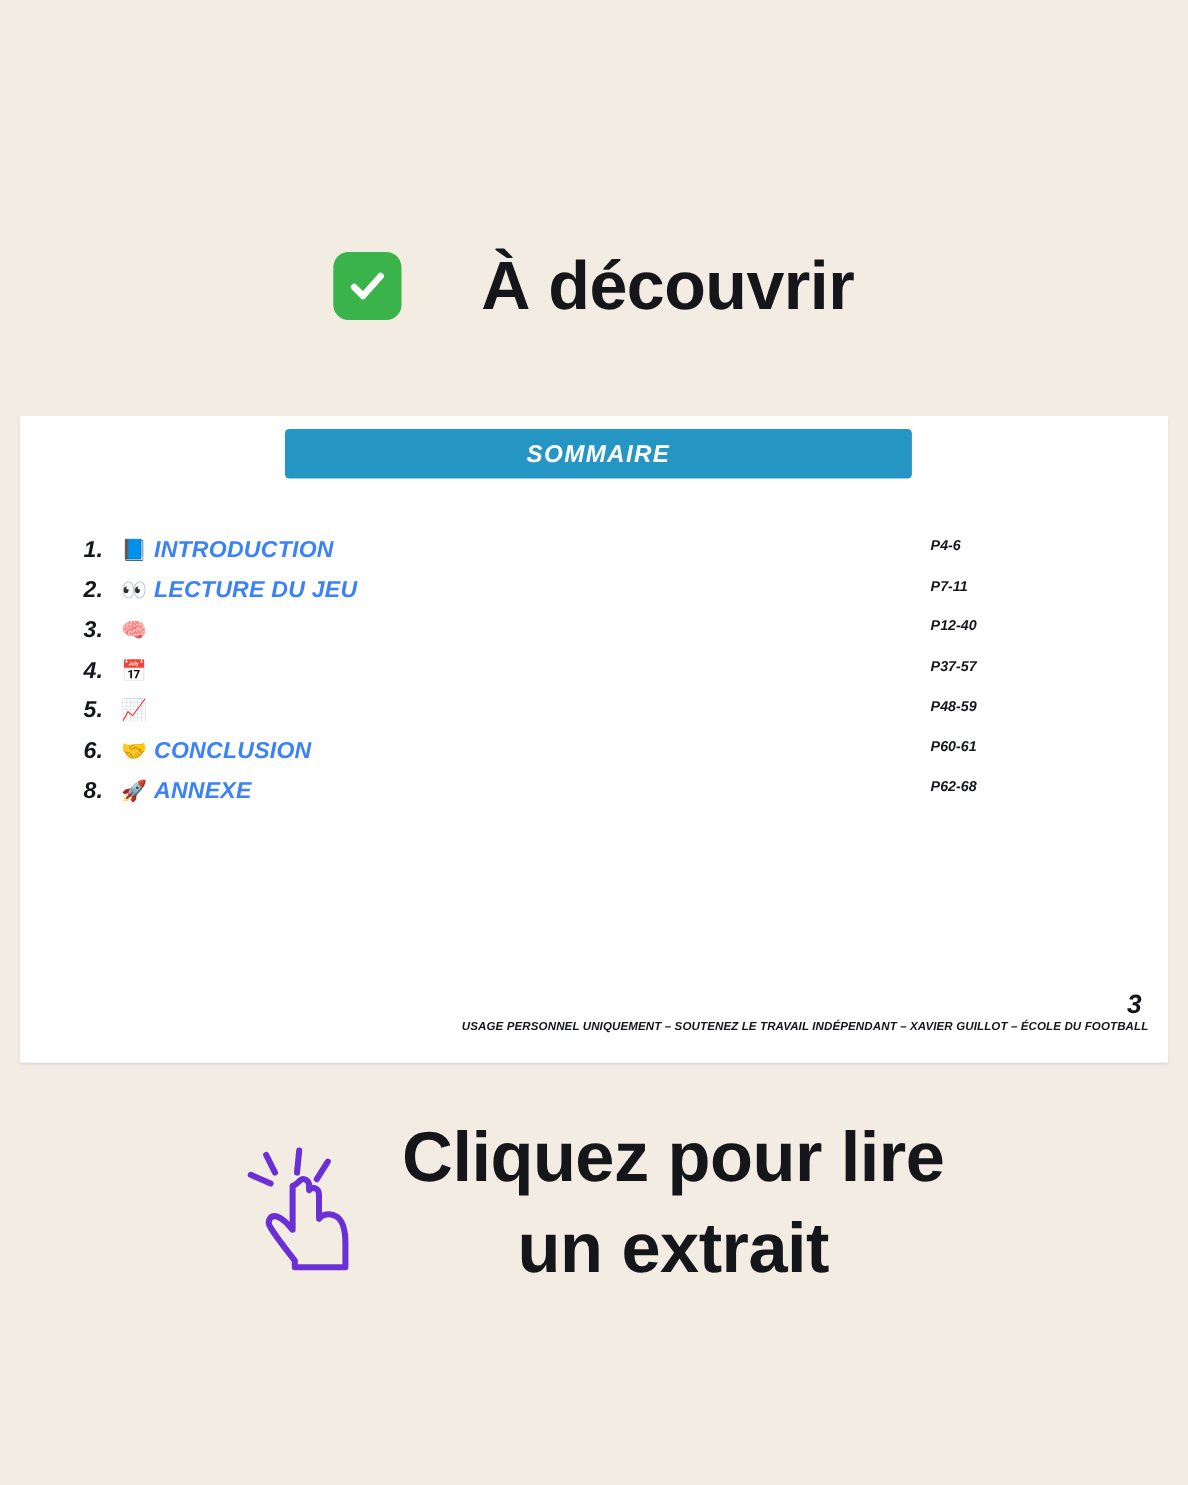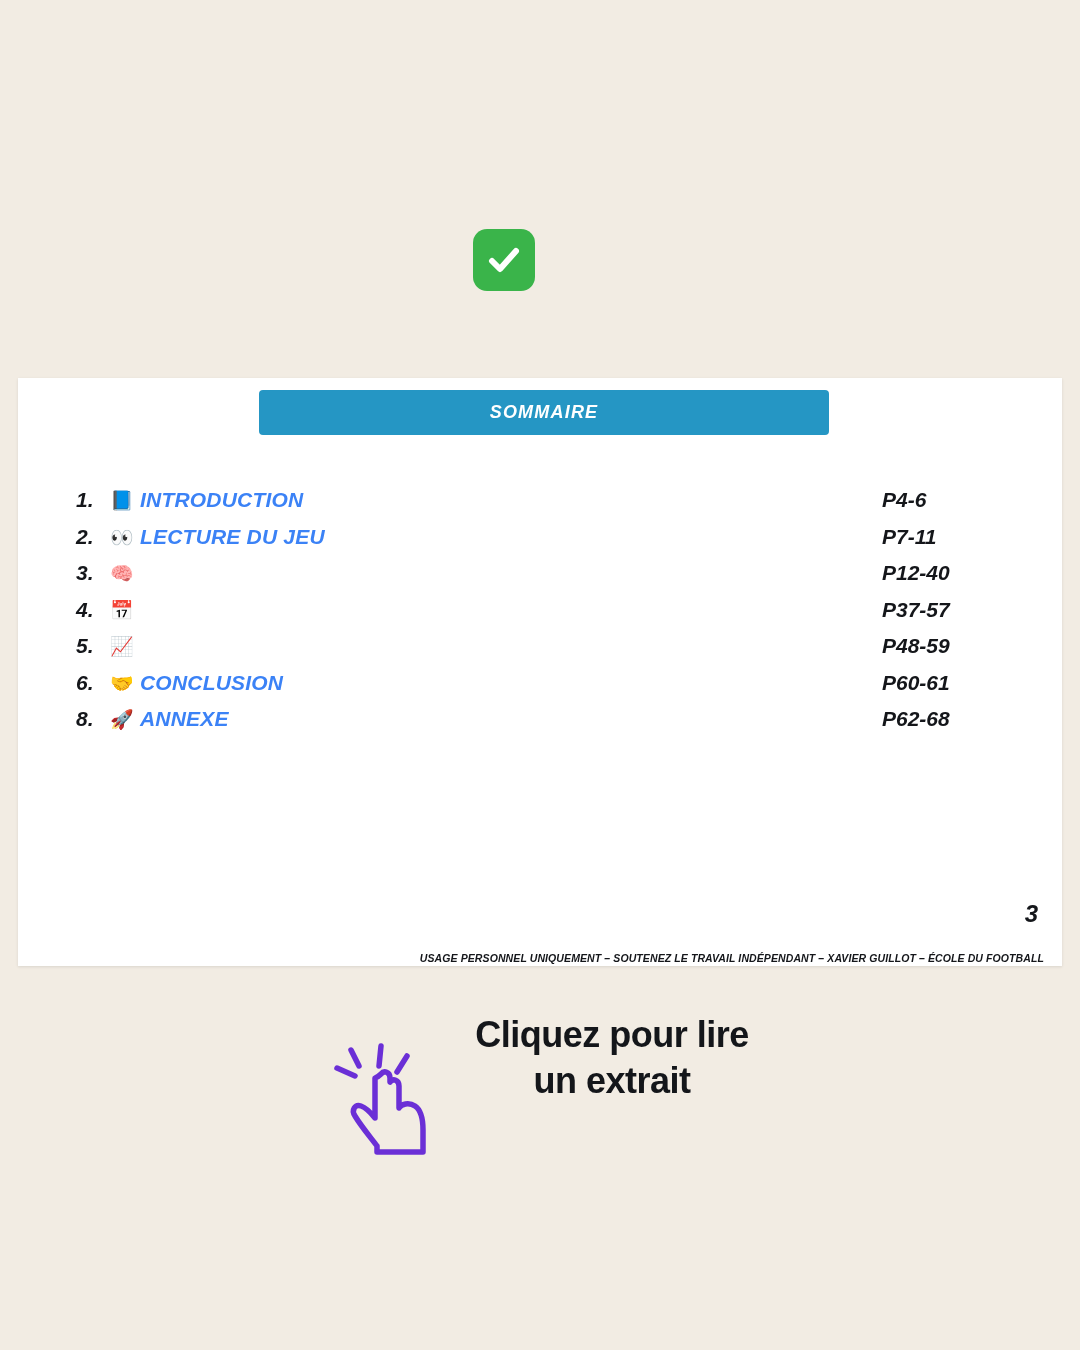--- a/index.html
+++ b/index.html
@@ -66,21 +66,21 @@
     width: 570px;
     height: 45px;
     background: #2596c4;
     border-radius: 4px;
     display: flex;
     align-items: center;
     justify-content: center;
   }
   .sommaire-bar span {
     color: #ffffff;
-    font-size: 18px;
+    font-size: 22px;
     font-weight: bold;
     font-style: italic;
     letter-spacing: 1.2px;
   }
 
   .toc {
     position: absolute;
     top: 110px;
     left: 58px;
     width: 960px;
@@ -108,46 +108,45 @@
   .toc-label {
     font-size: 21px;
     font-weight: bold;
     font-style: italic;
     color: #3b82f6;
     letter-spacing: 0.2px;
   }
   .toc-pages {
     position: absolute;
     left: 770px;
-    font-size: 21px;
-    font-weight: bold;
-    font-style: italic;
-    color: #14161a;
-    margin-left: 36px;
+    font-size: 13px;
+    font-weight: bold;
+    font-style: italic;
+    color: #14161a;
   }
   .toc-row-inner {
     position: relative;
     display: flex;
     align-items: baseline;
     width: 100%;
   }
 
   .page-number {
     position: absolute;
     right: 24px;
     bottom: 38px;
     font-size: 24px;
     font-weight: bold;
     font-style: italic;
     color: #14161a;
   }
   .page-footer {
     position: absolute;
     right: 18px;
-    bottom: 2px;
+    bottom: 27px;
     font-size: 10.5px;
     font-weight: bold;
     font-style: italic;
     color: #14161a;
     letter-spacing: 0.1px;
     white-space: nowrap;
     margin-top: 20px;
   }
 
   
@@ -161,37 +160,38 @@
     justify-content: center;
   }
   .cta-icon {
     width: 130px;
     height: 130px;
     flex: none;
     margin-top: 22px;
     margin-right: 14px;
   }
   .cta-text {
-    font-size: 36px;
+    font-size: 64px;
     font-weight: bold;
     color: #14161a;
     line-height: 1.28;
     text-align: center;
     letter-spacing: -0.5px;
   }
 </style>
 </head>
 <body>
 
 <div class="header">
   <div class="header-badge">
     <svg width="40" height="40" viewBox="0 0 40 40" aria-hidden="true">
       <path d="M8 21 L16 29 L32 11" fill="none" stroke="#ffffff" stroke-width="6" stroke-linecap="round" stroke-linejoin="round"></path>
     </svg>
   </div>
+  <div class="header-title">À découvrir</div>
 </div>
 
 <div class="page-card">
 
   <div class="sommaire-bar">
     <span>SOMMAIRE</span>
   </div>
 
   <div class="toc">
 

